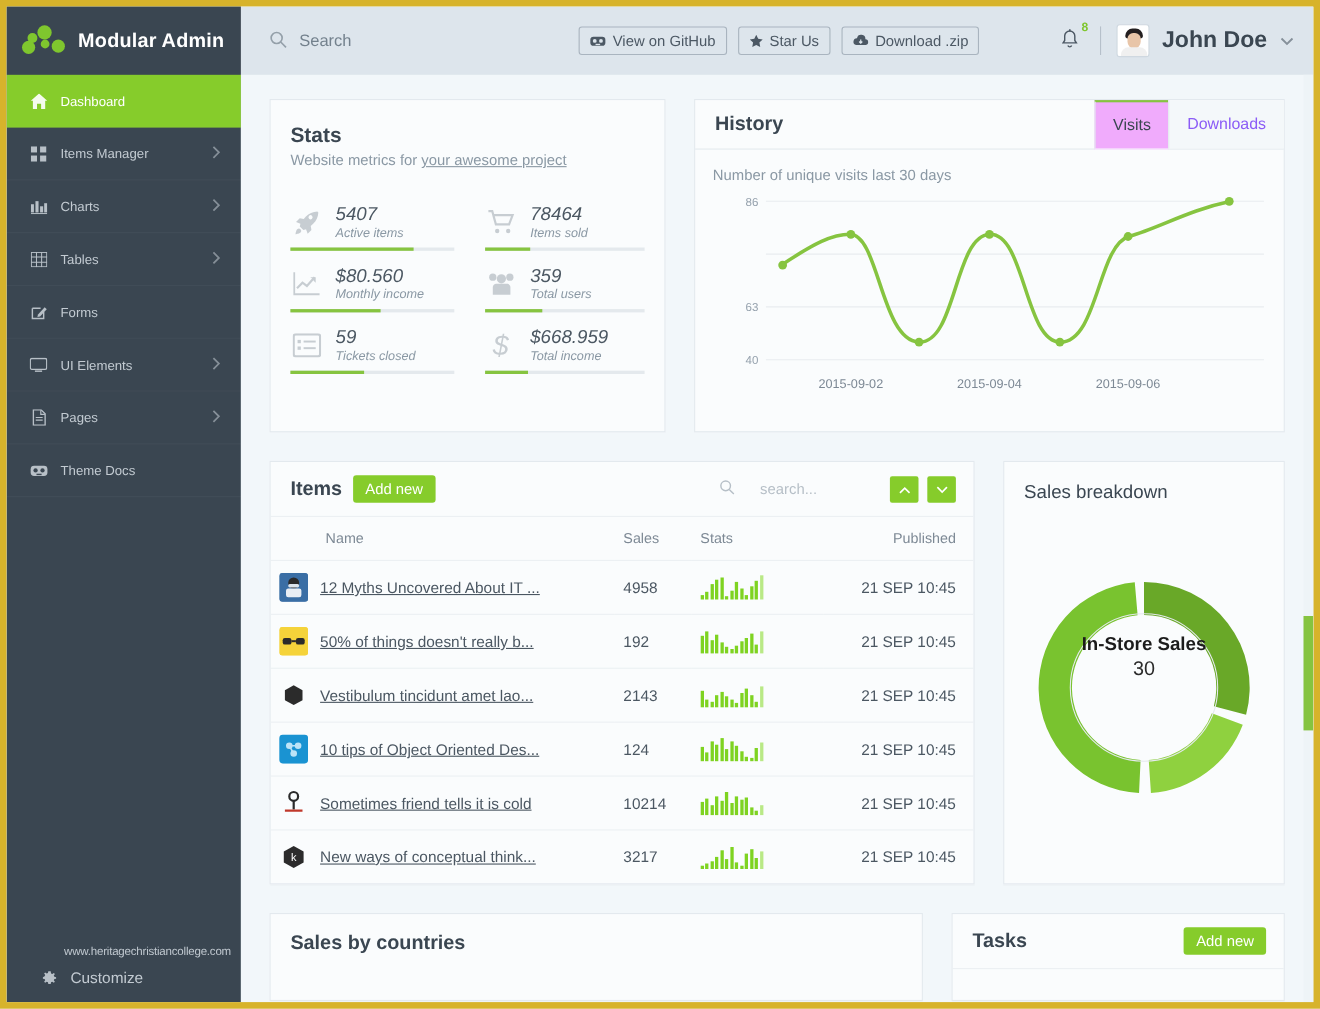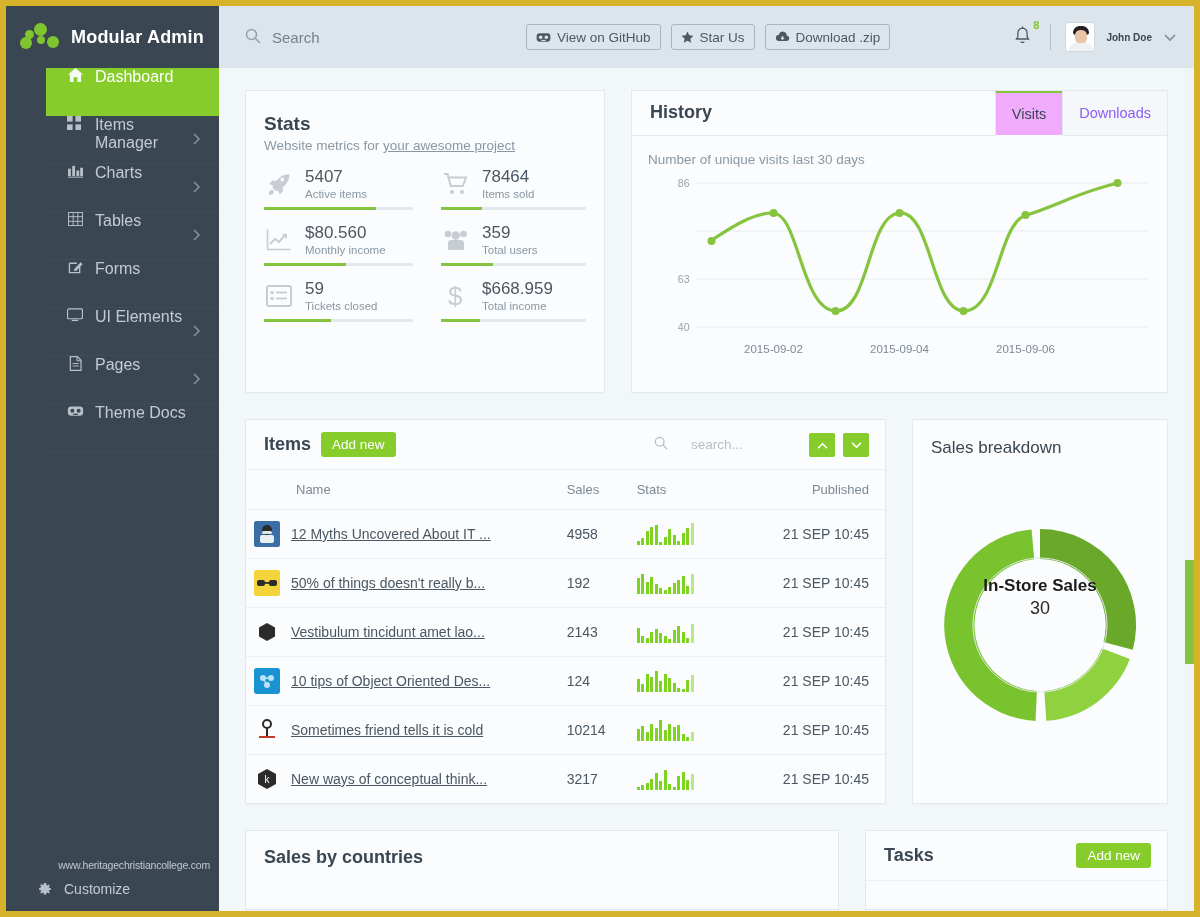--- a/index.html
+++ b/index.html
@@ -39,29 +39,28 @@
   .brand-logo i.d1 { width: 13px; height: 13px; left: 14px; top: 1px; }
   .brand-logo i.d2 { width: 9px;  height: 9px;  left: 5px;  top: 8px; }
   .brand-logo i.d3 { width: 8px;  height: 8px;  left: 17px; top: 14px; }
   .brand-logo i.d4 { width: 12px; height: 12px; left: 0px;  top: 15px; }
   .brand-logo i.d5 { width: 12px; height: 12px; left: 27px; top: 14px; }
   .brand-name { color: #fff; font-size: 18px; font-weight: bold; letter-spacing: .2px; }
 
   .nav { padding: 0; }
   .nav-item {
     display: flex;
-    align-items: flex-start;
+    align-items: center;
     height: 48px;
     padding: 0 18px 0 18px;
     color: #c3cbd2;
-    font-size: 16px;
+    font-size: 12px;
     position: relative;
     cursor: pointer;
     border-bottom: 1px solid rgba(255,255,255,0.035);
-    margin-left: 40px;
   }
   .nav-item.active {
     background: #86cc2b;
     color: #ffffff;
     font-weight: normal;
   }
   .nav-ico {
     width: 22px;
     display: inline-flex;
     justify-content: center;
@@ -151,38 +150,38 @@
   }
   .vdiv { width: 1px; height: 26px; background: #b6c0ca; margin: 0 14px 0 8px; }
   .avatar {
     width: 30px; height: 30px; border-radius: 3px; background: #fff;
     border: 1px solid #cfd8e0; overflow: hidden; position: relative;
   }
   .avatar .hair { position:absolute; left:7px; top:3px; width:16px; height:9px; background:#231f20; border-radius:8px 8px 3px 3px;}
   .avatar .face { position:absolute; left:9px; top:7px; width:12px; height:14px; background:#e8c5a8; border-radius:6px 6px 7px 7px;}
   .avatar .body { position:absolute; left:3px; top:20px; width:24px; height:11px; background:#f0f0f0; border-radius:7px 7px 0 0;}
   .avatar .neck { position:absolute; left:12px; top:18px; width:6px; height:5px; background:#dcae90;}
-  .username { font-size: 10px; font-weight: bold; color: #3a4651; margin-left: 11px; }
+  .username { font-size: 21px; font-weight: bold; color: #3a4651; margin-left: 11px; }
   .udrop { margin-left: 12px; opacity: .6; cursor: pointer; }
 
   
   .content { padding: 22px 26px 0 26px; height: 843px; overflow: hidden; position: relative; }
   .row { display: flex; gap: 26px; }
   .card {
     background: #fafcfd;
     border: 1px solid #e3e9ee;
     box-shadow: 0 1px 1px rgba(0,0,0,0.02);
   }
 
   
   .stats-card { width: 360px; padding: 22px 18px 18px 18px; height: 303px; }
   .stats-title { font-size: 19px; font-weight: bold; color: #3a4651; margin-bottom: 3px; }
   .stats-sub { font-size: 13.5px; color: #8a98a4; }
   .stats-sub a { color: #8a98a4; text-decoration: underline; }
-  .stats-grid { display: flex; flex-wrap: wrap; margin-top: 8px; }
+  .stats-grid { display: flex; flex-wrap: wrap; margin-top: 26px; font-style: italic; }
   .stat { width: 50%; padding: 0 12px 0 0; margin-bottom: 7px; }
   .stat:nth-child(even) { padding-left: 16px; padding-right: 0; }
   .stat-inner { display: flex; align-items: center; gap: 11px; height: 46px; }
   .stat-ico { width: 30px; display:flex; justify-content:center; opacity:.35; }
   .stat-num { font-size: 17px; color: #4b5762; line-height: 1.1; }
   .stat-lbl { font-size: 11.5px; color: #8a98a4; margin-top: 2px; }
   .bar { height: 3px; background: #e4e9ed; width: 100%; }
   .bar > i { display:block; height: 3px; background: #86c440; }
 
   

